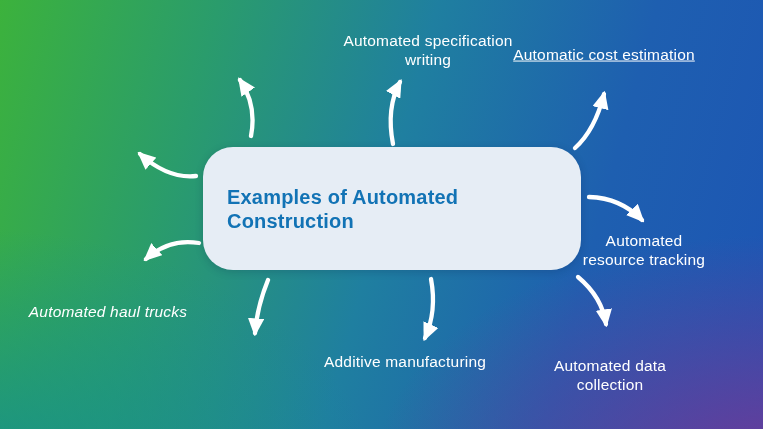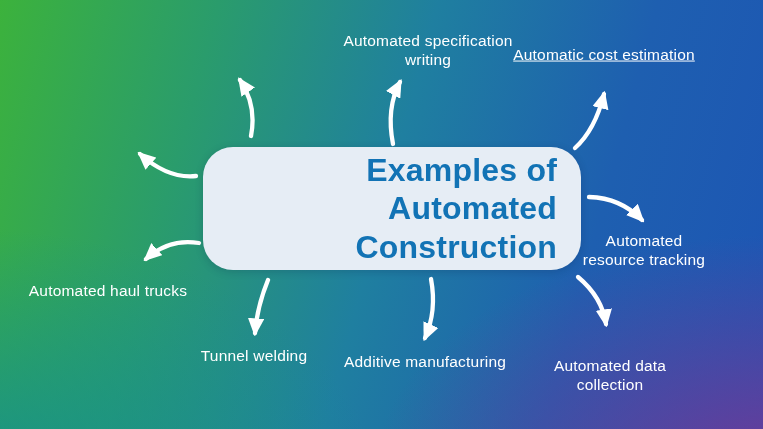--- a/index.html
+++ b/index.html
@@ -39,22 +39,22 @@
     background: var(--card-bg, #e6edf5);
     border-radius: 30px;
     box-shadow: 0 2px 8px rgba(10, 20, 60, 0.18);
     display: flex;
     align-items: center;
     justify-content: center;
   }
   .center-title {
     margin: 17px;
     max-width: 330px;
-    text-align: right;
-    font-size: 32px;
+    text-align: left;
+    font-size: 20px;
     font-weight: 700;
     line-height: 1.2;
     letter-spacing: 0.2px;
     color: var(--title-color, #1273b5);
   }
   .node-label {
     position: absolute;
     transform: translate(-50%, -50%);
     color: var(--label-color, #ffffff);
     font-size: 15.5px;
@@ -65,23 +65,23 @@
   }
   .node-label.wrap {
     white-space: normal;
   }
   
   .n-construction-software   { left: 227px; top: 56px;  }
   .n-spec-writing            { left: 404px; top: 51px;  width: 170px; margin-left: 24px; }
   .n-cost-estimation         { left: 604px; top: 55px; text-decoration: underline;  }
   .n-bricklaying-robots      { left: 95px;  top: 128px; }
   .n-resource-tracking       { left: 644px; top: 251px; width: 140px; }
-  .n-haul-trucks             { left: 108px; top: 291px; }
+  .n-haul-trucks             { left: 108px; top: 312px; font-style: italic; }
   .n-tunnel-welding          { left: 254px; top: 356px; }
-  .n-additive-manufacturing  { left: 425px; top: 362px; }
+  .n-additive-manufacturing  { left: 405px; top: 362px; }
   .n-data-collection         { left: 610px; top: 361px; width: 125px; margin-top: 15px; }
 </style>
 </head>
 <body>
 
 <div class="stage">
 
   <svg class="arrows" viewBox="0 0 763 429" xmlns="http://www.w3.org/2000/svg">
     <defs>
       <marker id="ah" markerWidth="4.2" markerHeight="3.8" refX="3.4" refY="1.9" orient="auto" markerUnits="strokeWidth">
@@ -100,17 +100,16 @@
   </svg>
 
   <div class="center-card">
     <h1 class="center-title">Examples of Automated Construction</h1>
   </div>
 
   <div class="node-label n-spec-writing wrap">Automated specification writing</div>
   <div class="node-label n-cost-estimation">Automatic cost estimation</div>
   <div class="node-label n-resource-tracking wrap">Automated resource tracking</div>
   <div class="node-label n-haul-trucks">Automated haul trucks</div>
-  <div class="node-label n-tunnel-welding">Tunnel welding</div>
   <div class="node-label n-additive-manufacturing">Additive manufacturing</div>
   <div class="node-label n-data-collection wrap">Automated data collection</div>
 
 </div>
 
 </body></html>

